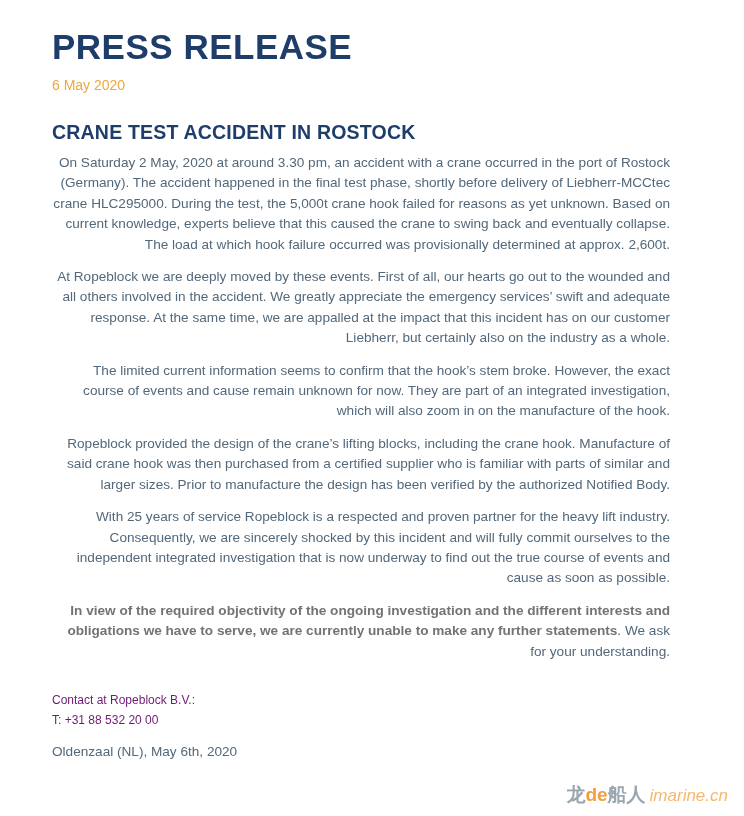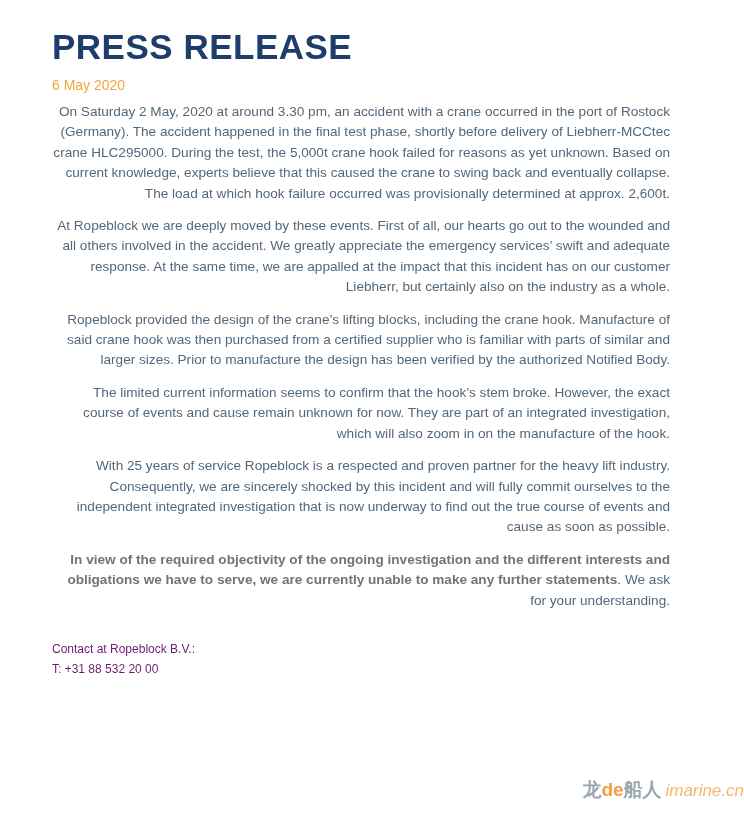--- a/index.html
+++ b/index.html
@@ -57,24 +57,24 @@
     line-height: 20.4px;
   }
   .signoff {
     margin-top: 11px;
     font-size: 13.6px;
     color: #53687a;
     line-height: 20.4px;
   }
   .watermark {
     position: absolute;
-    right: 0;
+    right: 16px;
     bottom: 11px;
     white-space: nowrap;
-    line-height: 28px;
+    line-height: 18px;
   }
   .watermark .wm-grey {
     color: #9aa6ae;
     font-weight: bold;
     font-size: 19px;
   }
   .watermark .wm-orange {
     color: #f59d3d;
     font-weight: bold;
     font-size: 19px;
@@ -85,32 +85,34 @@
     font-size: 17px;
     margin-left: 4px;
   }
 </style>
 </head>
 <body>
 
 <div class="content">
   <div class="title">PRESS RELEASE</div>
   <div class="date">6 May 2020</div>
+  <div class="headline">CRANE TEST ACCIDENT IN ROSTOCK</div>
 
   <div class="paragraphs">
     <p class="body">On Saturday 2 May, 2020 at around 3.30 pm, an accident with a crane occurred in the port of Rostock (Germany). The accident happened in the final test phase, shortly before delivery of Liebherr-MCCtec crane HLC295000. During the test, the 5,000t crane hook failed for reasons as yet unknown. Based on current knowledge, experts believe that this caused the crane to swing back and eventually collapse. The load at which hook failure occurred was provisionally determined at approx. 2,600t.</p>
     <p class="body">At Ropeblock we are deeply moved by these events. First of all, our hearts go out to the wounded and all others involved in the accident. We greatly appreciate the emergency services’ swift and adequate response. At the same time, we are appalled at the impact that this incident has on our customer Liebherr, but certainly also on the industry as a whole.</p>
+    <p class="body">The limited current information seems to confirm that the hook’s stem broke. However, the exact course of events and cause remain unknown for now. They are part of an integrated investigation, which will also zoom in on the manufacture of the hook.</p>
     <p class="body">Ropeblock provided the design of the crane’s lifting blocks, including the crane hook. Manufacture of said crane hook was then purchased from a certified supplier who is familiar with parts of similar and larger sizes. Prior to manufacture the design has been verified by the authorized Notified Body.</p>
-    <p class="body">The limited current information seems to confirm that the hook’s stem broke. However, the exact course of events and cause remain unknown for now. They are part of an integrated investigation, which will also zoom in on the manufacture of the hook.</p>
     <p class="body">With 25 years of service Ropeblock is a respected and proven partner for the heavy lift industry. Consequently, we are sincerely shocked by this incident and will fully commit ourselves to the independent integrated investigation that is now underway to find out the true course of events and cause as soon as possible.</p>
     <p class="body statement"><span class="bold-part">In view of the required objectivity of the ongoing investigation and the different interests and obligations we have to serve, we are currently unable to make any further statements</span><span>. We ask for your understanding.</span></p>
   </div>
 
   <div class="contact">
     <div>Contact at Ropeblock B.V.:</div>
     <div>T: +31 88 532 20 00</div>
   </div>
 
+  <div class="signoff">Oldenzaal (NL), May 6th, 2020</div>
 </div>
 
 <div class="watermark">
   <span class="wm-grey">龙</span><span class="wm-orange">de</span><span class="wm-grey">船人</span><span class="wm-site">imarine.cn</span>
 </div>
 
 </body></html>

